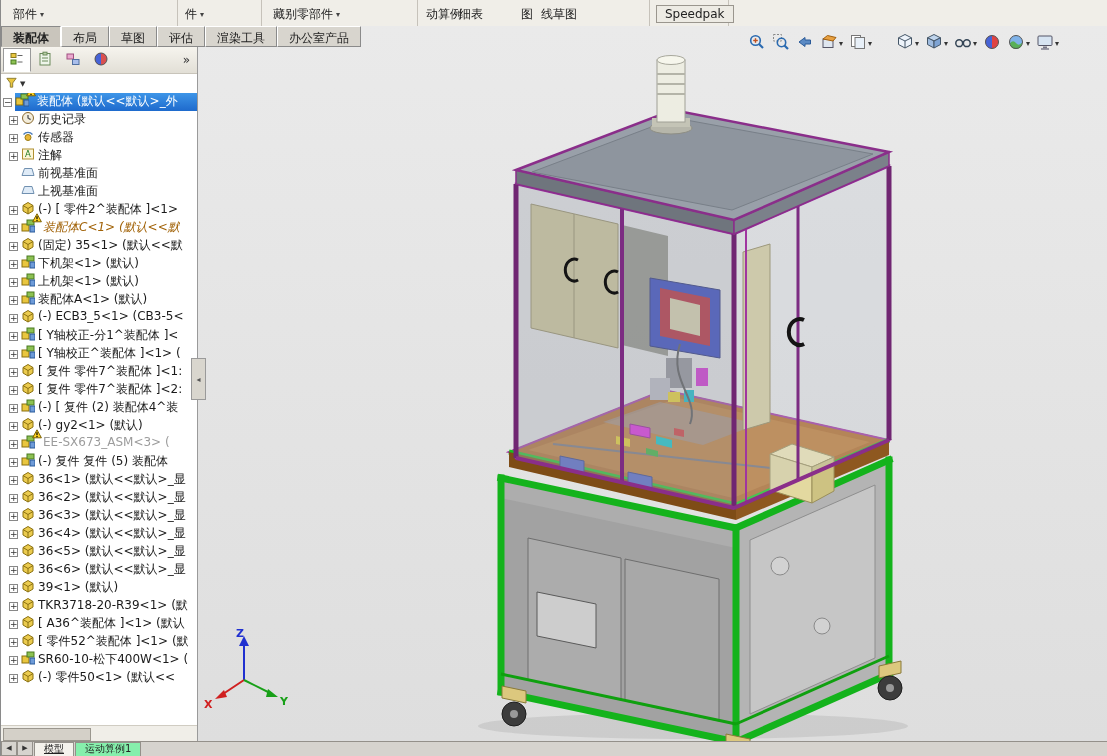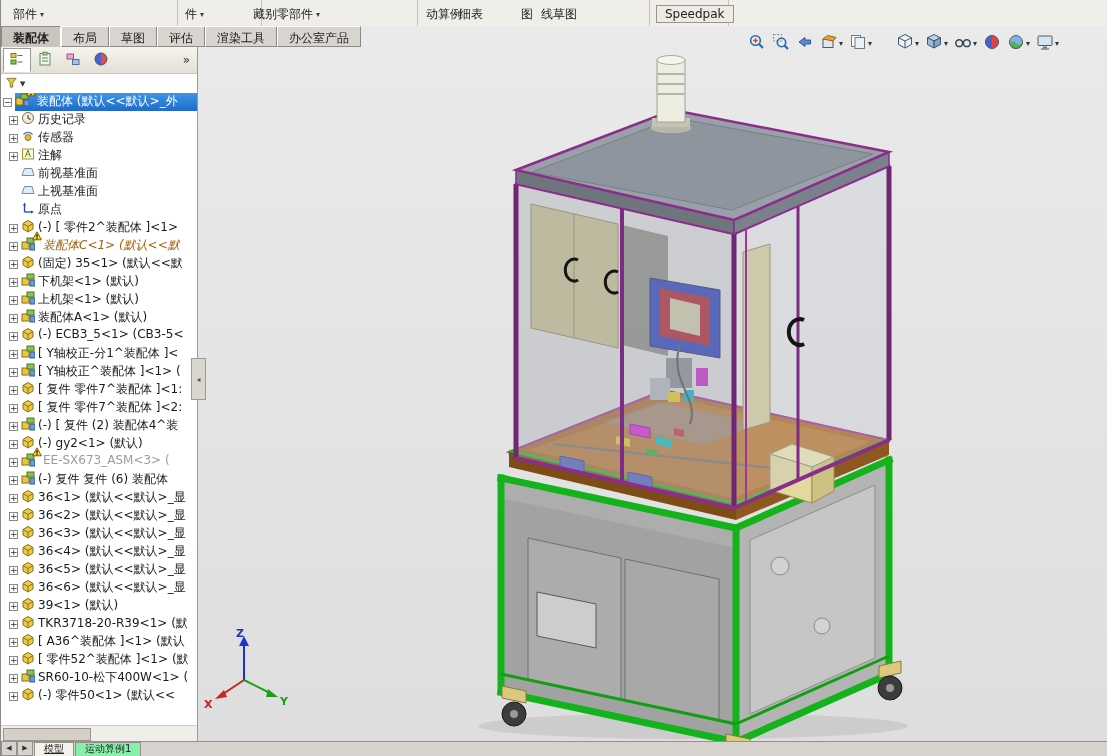--- a/index.html
+++ b/index.html
@@ -5,21 +5,21 @@
   html,body{margin:0;padding:0;}
   body{position:relative;width:1107px;height:756px;overflow:hidden;
        font-family:"DejaVu Sans","Liberation Sans",sans-serif;font-size:12px;
        background:#D6D3CE;border-left:1px solid #8a8a8a;box-sizing:border-box;}
 
   
   .ribbon{position:absolute;left:0;top:0;width:100%;height:26px;background:#F0EEE8;
           border-bottom:1px solid #B8B4AC;}
   .ribbon-item{position:absolute;bottom:3px;display:flex;align-items:center;gap:3px;color:#222;white-space:nowrap;}
   .rcaret{font-size:8px;color:#444;}
-  .rb0{left:12px}.rb1{left:184px}.rb2{left:252px}.rb3{left:425px}
+  .rb0{left:12px}.rb1{left:184px}.rb2{left:272px}.rb3{left:425px}
   .rb4{left:458px}.rb5{left:520px}.rb6{left:540px}.rb7{left:655px}
   .rb7{border:1px solid #9a968e;background:#EDEBE4;padding:1px 8px;}
   .ribbon-sep{position:absolute;top:0;bottom:0;width:1px;background:#C6C2BA;}
   .sep1{left:176px}.sep2{left:260px}.sep3{left:416px}.sep4{left:648px}.sep5{left:727px}
 
   
   .tabbar{position:absolute;left:0;top:26px;height:30px;display:flex;z-index:6;}
   .tab{height:21px;padding:3px 11px 0;background:#D8D5CE;border:1px solid;box-sizing:border-box;
        border-color:#FFFFFF #8A8A8A #8A8A8A #FFFFFF;color:#222;cursor:default;}
   .tab.active{background:#C9C5BC;border-color:#8A8A8A #FFFFFF #C9C5BC #8A8A8A;font-weight:bold;}
@@ -431,32 +431,20 @@
       <div class="tree-row">
         <span class="exp-spacer"></span>
         <span class="hl">
           <span class="tree-icon"><svg width="14" height="14" viewBox="0 0 14 14">
               <polygon points="3.5,3.5 11,3.5 13,10.5 1,10.5" fill="rgba(150,190,230,0.30)" stroke="#7090b0"></polygon>
             </svg></span>
           <span class="tree-label">上视基准面</span>
         </span>
       </div>
       <div class="tree-row">
-        <span class="exp-spacer"></span>
-        <span class="hl">
-          <span class="tree-icon"><svg width="14" height="14" viewBox="0 0 14 14">
-              <line x1="3.5" y1="11" x2="11" y2="11" stroke="#2040c0" stroke-width="1.3"></line>
-              <line x1="3.5" y1="11" x2="3.5" y2="3.5" stroke="#2040c0" stroke-width="1.3"></line>
-              <polygon points="3.5,1.5 2,4.5 5,4.5" fill="#2040c0"></polygon>
-              <polygon points="13,11 10,9.5 10,12.5" fill="#2040c0"></polygon>
-            </svg></span>
-          <span class="tree-label">原点</span>
-        </span>
-      </div>
-      <div class="tree-row">
         <span class="expander">+</span>
         <span class="hl">
           <span class="tree-icon"><svg width="14" height="14" viewBox="0 0 14 14">
               <polygon points="2,4.5 7,1.5 12,4.5 12,10 7,13 2,10" fill="#EBCB4E" stroke="#8a7010"></polygon>
               <polyline points="2,4.5 7,7.5 12,4.5" fill="none" stroke="#8a7010"></polyline>
               <line x1="7" y1="7.5" x2="7" y2="13" stroke="#8a7010"></line>
             </svg></span>
           <span class="tree-label">(-) [ 零件2^装配体 ]&lt;1&gt;</span>
         </span>
       </div>
@@ -614,21 +602,21 @@
         </span>
       </div>
       <div class="tree-row">
         <span class="expander">+</span>
         <span class="hl">
           <span class="tree-icon"><svg width="14" height="14" viewBox="0 0 14 14">
               <rect x="1" y="5" width="7" height="7" fill="#E9C63F" stroke="#8a7010"></rect>
               <rect x="6" y="1" width="7" height="5" fill="#8CC152" stroke="#4a7a20"></rect>
               <rect x="9" y="7" width="5" height="6" fill="#6E9BD8" stroke="#2a5a9a"></rect>
             </svg></span>
-          <span class="tree-label">(-) 复件 复件 (6) 装配体</span>
+          <span class="tree-label">(-) 复件 复件 (5) 装配体</span>
         </span>
       </div>
       <div class="tree-row">
         <span class="expander">+</span>
         <span class="hl">
           <span class="tree-icon"><svg width="14" height="14" viewBox="0 0 14 14">
               <polygon points="2,4.5 7,1.5 12,4.5 12,10 7,13 2,10" fill="#EBCB4E" stroke="#8a7010"></polygon>
               <polyline points="2,4.5 7,7.5 12,4.5" fill="none" stroke="#8a7010"></polyline>
               <line x1="7" y1="7.5" x2="7" y2="13" stroke="#8a7010"></line>
             </svg></span>

